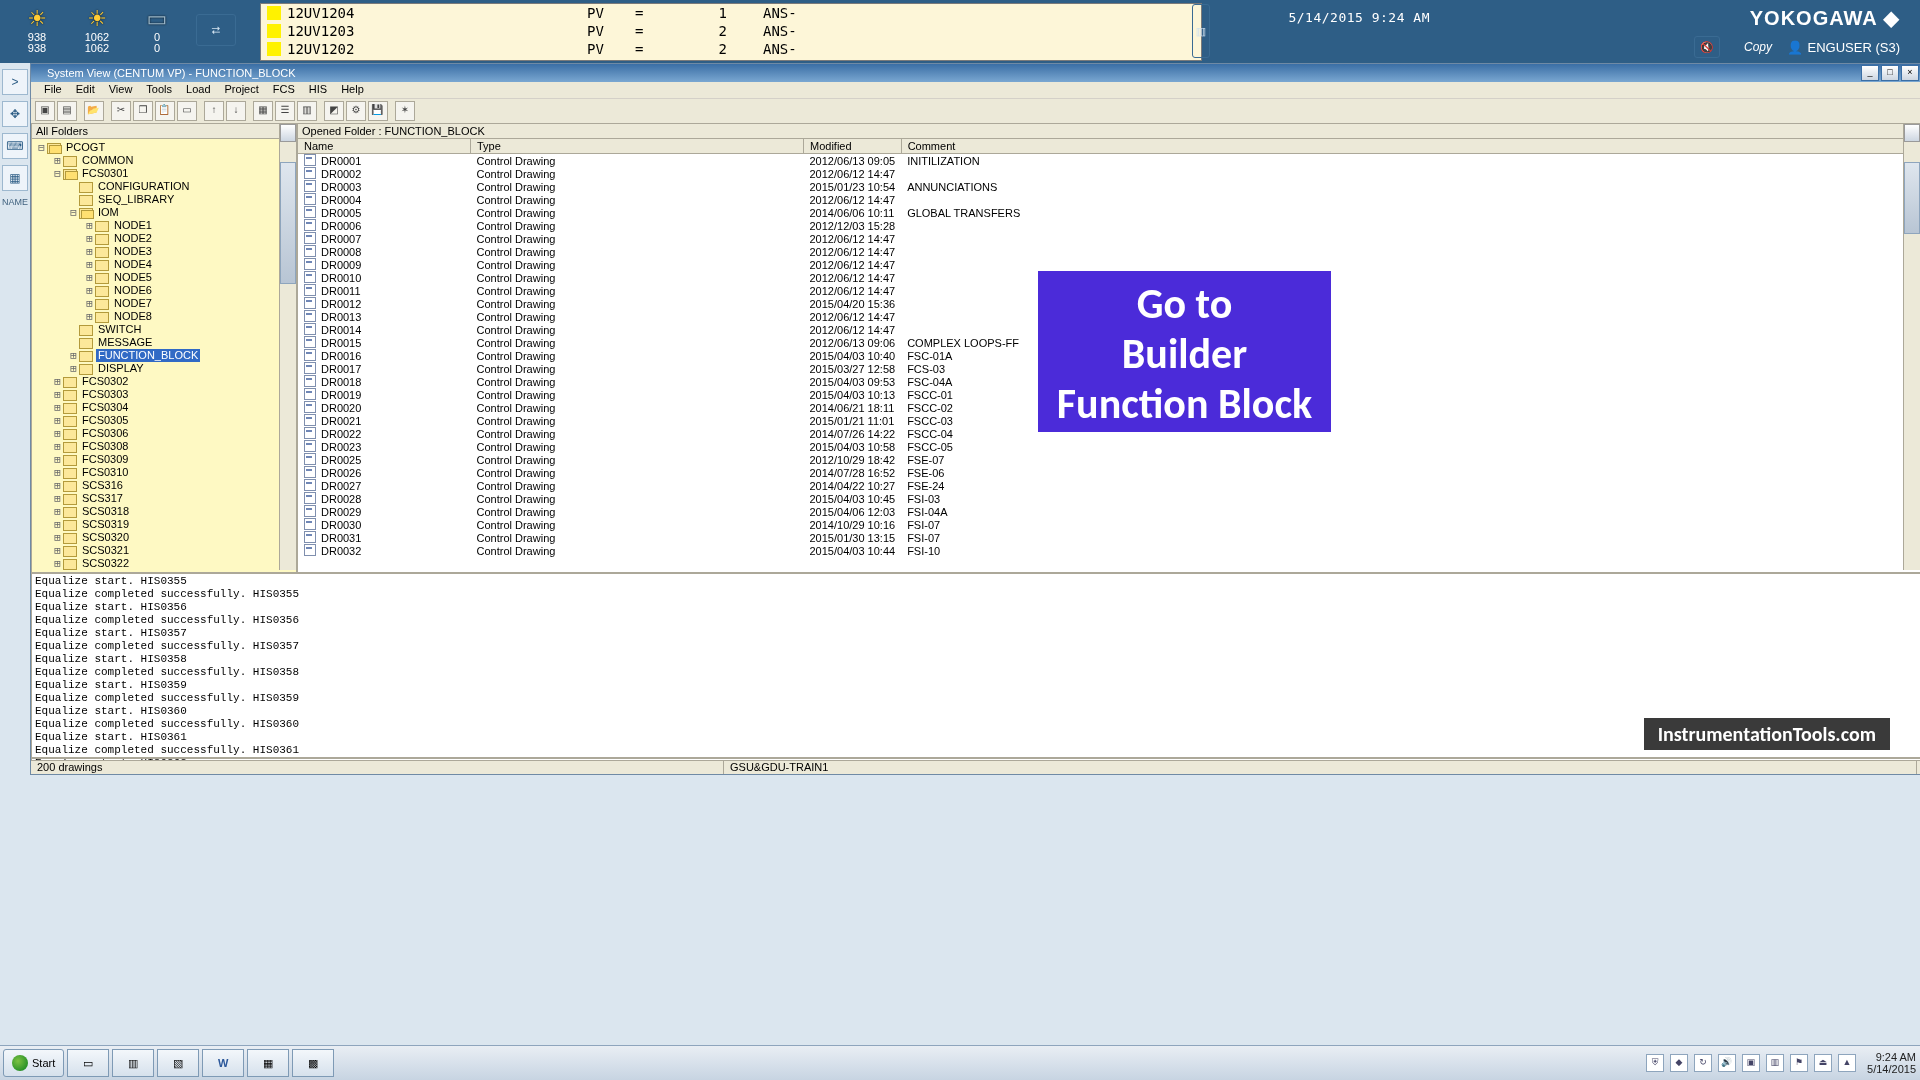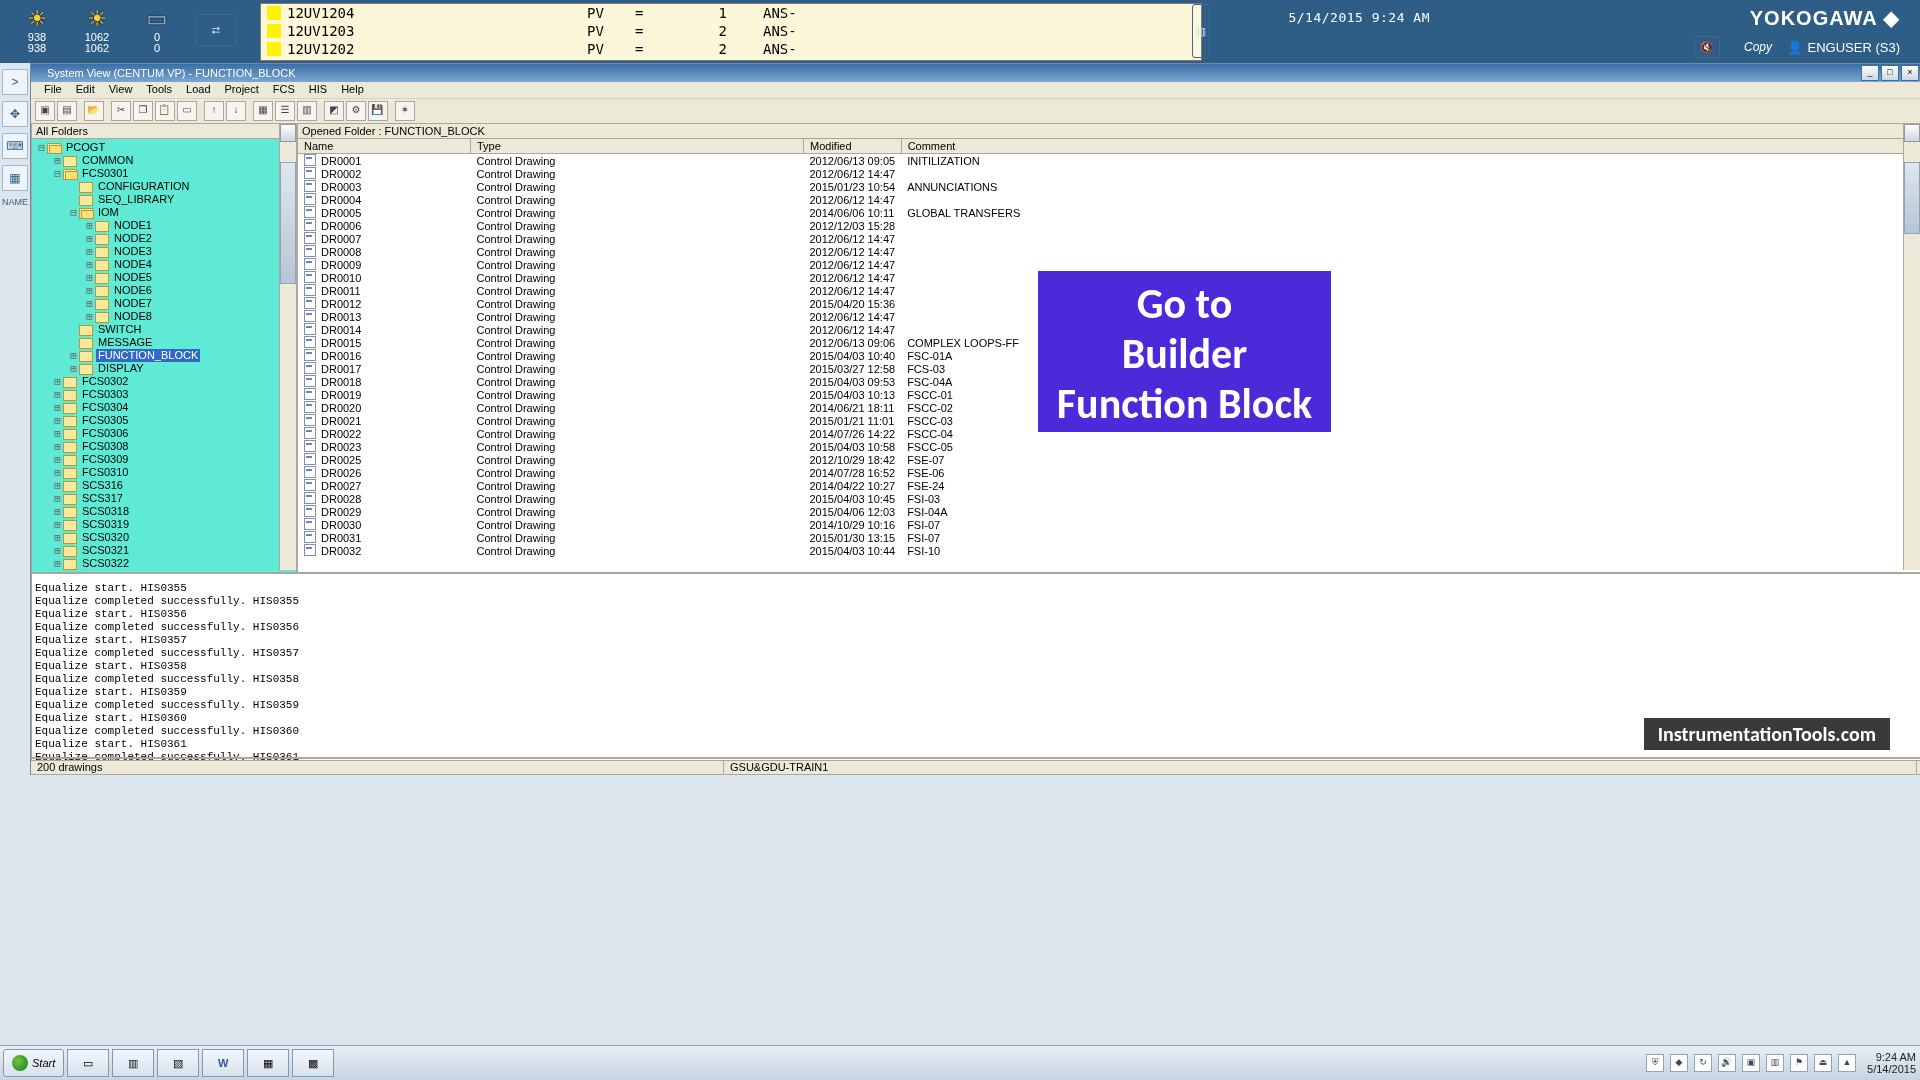--- a/index.html
+++ b/index.html
@@ -32,21 +32,21 @@
   .titlebar .winbtns{position:absolute;right:2px;top:1px;display:flex;}
   .titlebar .winbtns span{width:16px;height:14px;background:linear-gradient(#fff,#cdd6e1);border:1px solid #3a6ea5;margin-left:2px;font-size:9px;text-align:center;line-height:13px;color:#000;cursor:pointer;}
   .menubar{height:16px;background:#ece9d8;padding-left:6px;font-size:11px;display:flex;}
   .menubar span{padding:1px 7px;cursor:default;}
   .toolbar{height:24px;background:#ece9d8;border-top:1px solid #d4d0c8;border-bottom:1px solid #aca899;display:flex;align-items:center;padding-left:4px;}
   .toolbar .tbtn{width:18px;height:18px;border:1px solid #aca899;background:#f5f4ef;margin-right:2px;text-align:center;line-height:16px;font-size:10px;cursor:pointer;color:#444;}
   .toolbar .sep{width:5px;}
   
   .body{position:absolute;left:0;top:59px;right:0;bottom:13px;background:#fff;}
   
-  .pane-left{position:absolute;left:0;top:0;width:264px;height:448px;border:1px solid #aca899;background:#5eead4;overflow:auto;}
+  .pane-left{position:absolute;left:0;top:0;width:264px;height:448px;border:1px solid #aca899;background:#fef9c3;overflow:auto;}
   .pane-left .hdr{background:#ece9d8;border-bottom:1px solid #aca899;font-size:11px;padding:1px 4px;}
   .tree{padding:2px 2px 2px 2px;font-size:11px;line-height:13px;}
   .tree .node{white-space:nowrap;display:flex;align-items:center;cursor:default;}
   .tree .exp{width:11px;display:inline-block;text-align:center;color:#6b6b6b;font-family:monospace;}
   .tree .fold{width:14px;height:11px;display:inline-block;margin-right:3px;position:relative;}
   .tree .fold::before{content:"";position:absolute;left:0;top:1px;width:12px;height:9px;background:#fce89a;border:1px solid #b39a3b;}
   .tree .fold.open::after{content:"";position:absolute;left:2px;top:3px;width:11px;height:7px;background:#ffe071;border:1px solid #b39a3b;}
   .tree .sel{background:#316ac5;color:#fff;}
   .tree .name{padding:0 2px;}
   
@@ -57,32 +57,32 @@
   .lv th{background:#ece9d8;border-right:1px solid #aca899;border-bottom:1px solid #aca899;text-align:left;padding:1px 6px;font-weight:400;position:sticky;top:0;}
   .lv td{padding:0 6px;height:13px;white-space:nowrap;}
   .lv .ic{width:14px;height:11px;display:inline-block;margin-right:3px;position:relative;}
   .lv .ic::before{content:"";position:absolute;left:0;top:0;width:10px;height:10px;background:#fff;border:1px solid #7f8fae;}
   .lv .ic::after{content:"";position:absolute;left:2px;top:3px;width:6px;height:2px;background:#6f86b5;}
   .lv .col-name{width:160px;}
   .lv .col-type{width:320px;}
   .lv .col-mod{width:74px;}
   .lv .col-cmt{width:auto;}
   
-  .pane-log{position:absolute;left:0;top:450px;right:0;height:184px;border:1px solid #aca899;background:#fff;overflow:auto;font:11px/13px "Courier New",monospace;padding:8px 3px;}
+  .pane-log{position:absolute;left:0;top:450px;right:0;height:184px;border:1px solid #aca899;background:#fff;overflow:auto;font:11px/13px "Courier New",monospace;padding:1px 3px;}
   .pane-log-scroll-h{position:absolute;left:0;right:0;bottom:0;height:14px;background:#ece9d8;border:1px solid #aca899;}
   
   .statusbar{position:absolute;left:0;bottom:0;right:0;height:13px;background:#ece9d8;border-top:1px solid #aca899;font-size:11px;display:flex;}
   .statusbar .cell{border-right:1px solid #aca899;padding:0 6px;}
   
   .overlay{position:absolute;left:1038px;top:271px;width:293px;height:153px;background:#4b2bd9;color:#fff;font:700 42px/50px "Calibri",sans-serif;text-align:center;padding-top:8px;}
   
   .wm{position:absolute;right:30px;top:718px;background:#3a3a3a;color:#fff;font:700 20px/32px "Calibri",sans-serif;padding:0 14px;}
   
   .taskbar{position:absolute;left:0;bottom:0;width:1920px;height:34px;background:linear-gradient(#e9eef4,#c7d4e2);border-top:1px solid #8ea5bd;display:flex;align-items:center;}
-  .taskbar .start{height:26px;border:1px solid #7e9ab5;background:linear-gradient(#f3f7fb,#d6e1ec);border-radius:3px;margin-left:3px;padding:0 8px;display:flex;align-items:center;font-size:11px;cursor:pointer;font-style:italic;}
+  .taskbar .start{height:26px;border:1px solid #7e9ab5;background:linear-gradient(#f3f7fb,#d6e1ec);border-radius:3px;margin-left:3px;padding:0 8px;display:flex;align-items:center;font-size:11px;cursor:pointer;}
   .taskbar .start .orb{width:16px;height:16px;border-radius:8px;margin-right:4px;background:radial-gradient(circle at 6px 6px,#7cc242,#0a7f1f);}
   .taskbar .tbtn{width:40px;height:26px;border:1px solid #7e9ab5;background:linear-gradient(#f3f7fb,#d6e1ec);margin-left:3px;display:flex;align-items:center;justify-content:center;cursor:pointer;}
   .taskbar .tray{position:absolute;right:4px;top:4px;height:26px;display:flex;align-items:center;}
   .taskbar .tray .ic{width:16px;height:16px;margin:0 3px;border:1px solid #8ea5bd;background:#fff;font-size:9px;text-align:center;line-height:14px;color:#446;}
   .taskbar .clock{font-size:11px;text-align:right;line-height:12px;margin-left:8px;color:#222;}
   
   .vscroll{position:absolute;top:0;right:0;width:16px;background:#ece9d8;border-left:1px solid #aca899;}
   .vscroll .tbn{height:16px;background:linear-gradient(#fff,#cdd6e1);border:1px solid #9a9a9a;}
   .vscroll .thumb{height:120px;margin-top:20px;background:linear-gradient(#dfe6ee,#b8c5d4);border:1px solid #8ea5bd;}
 </style>

